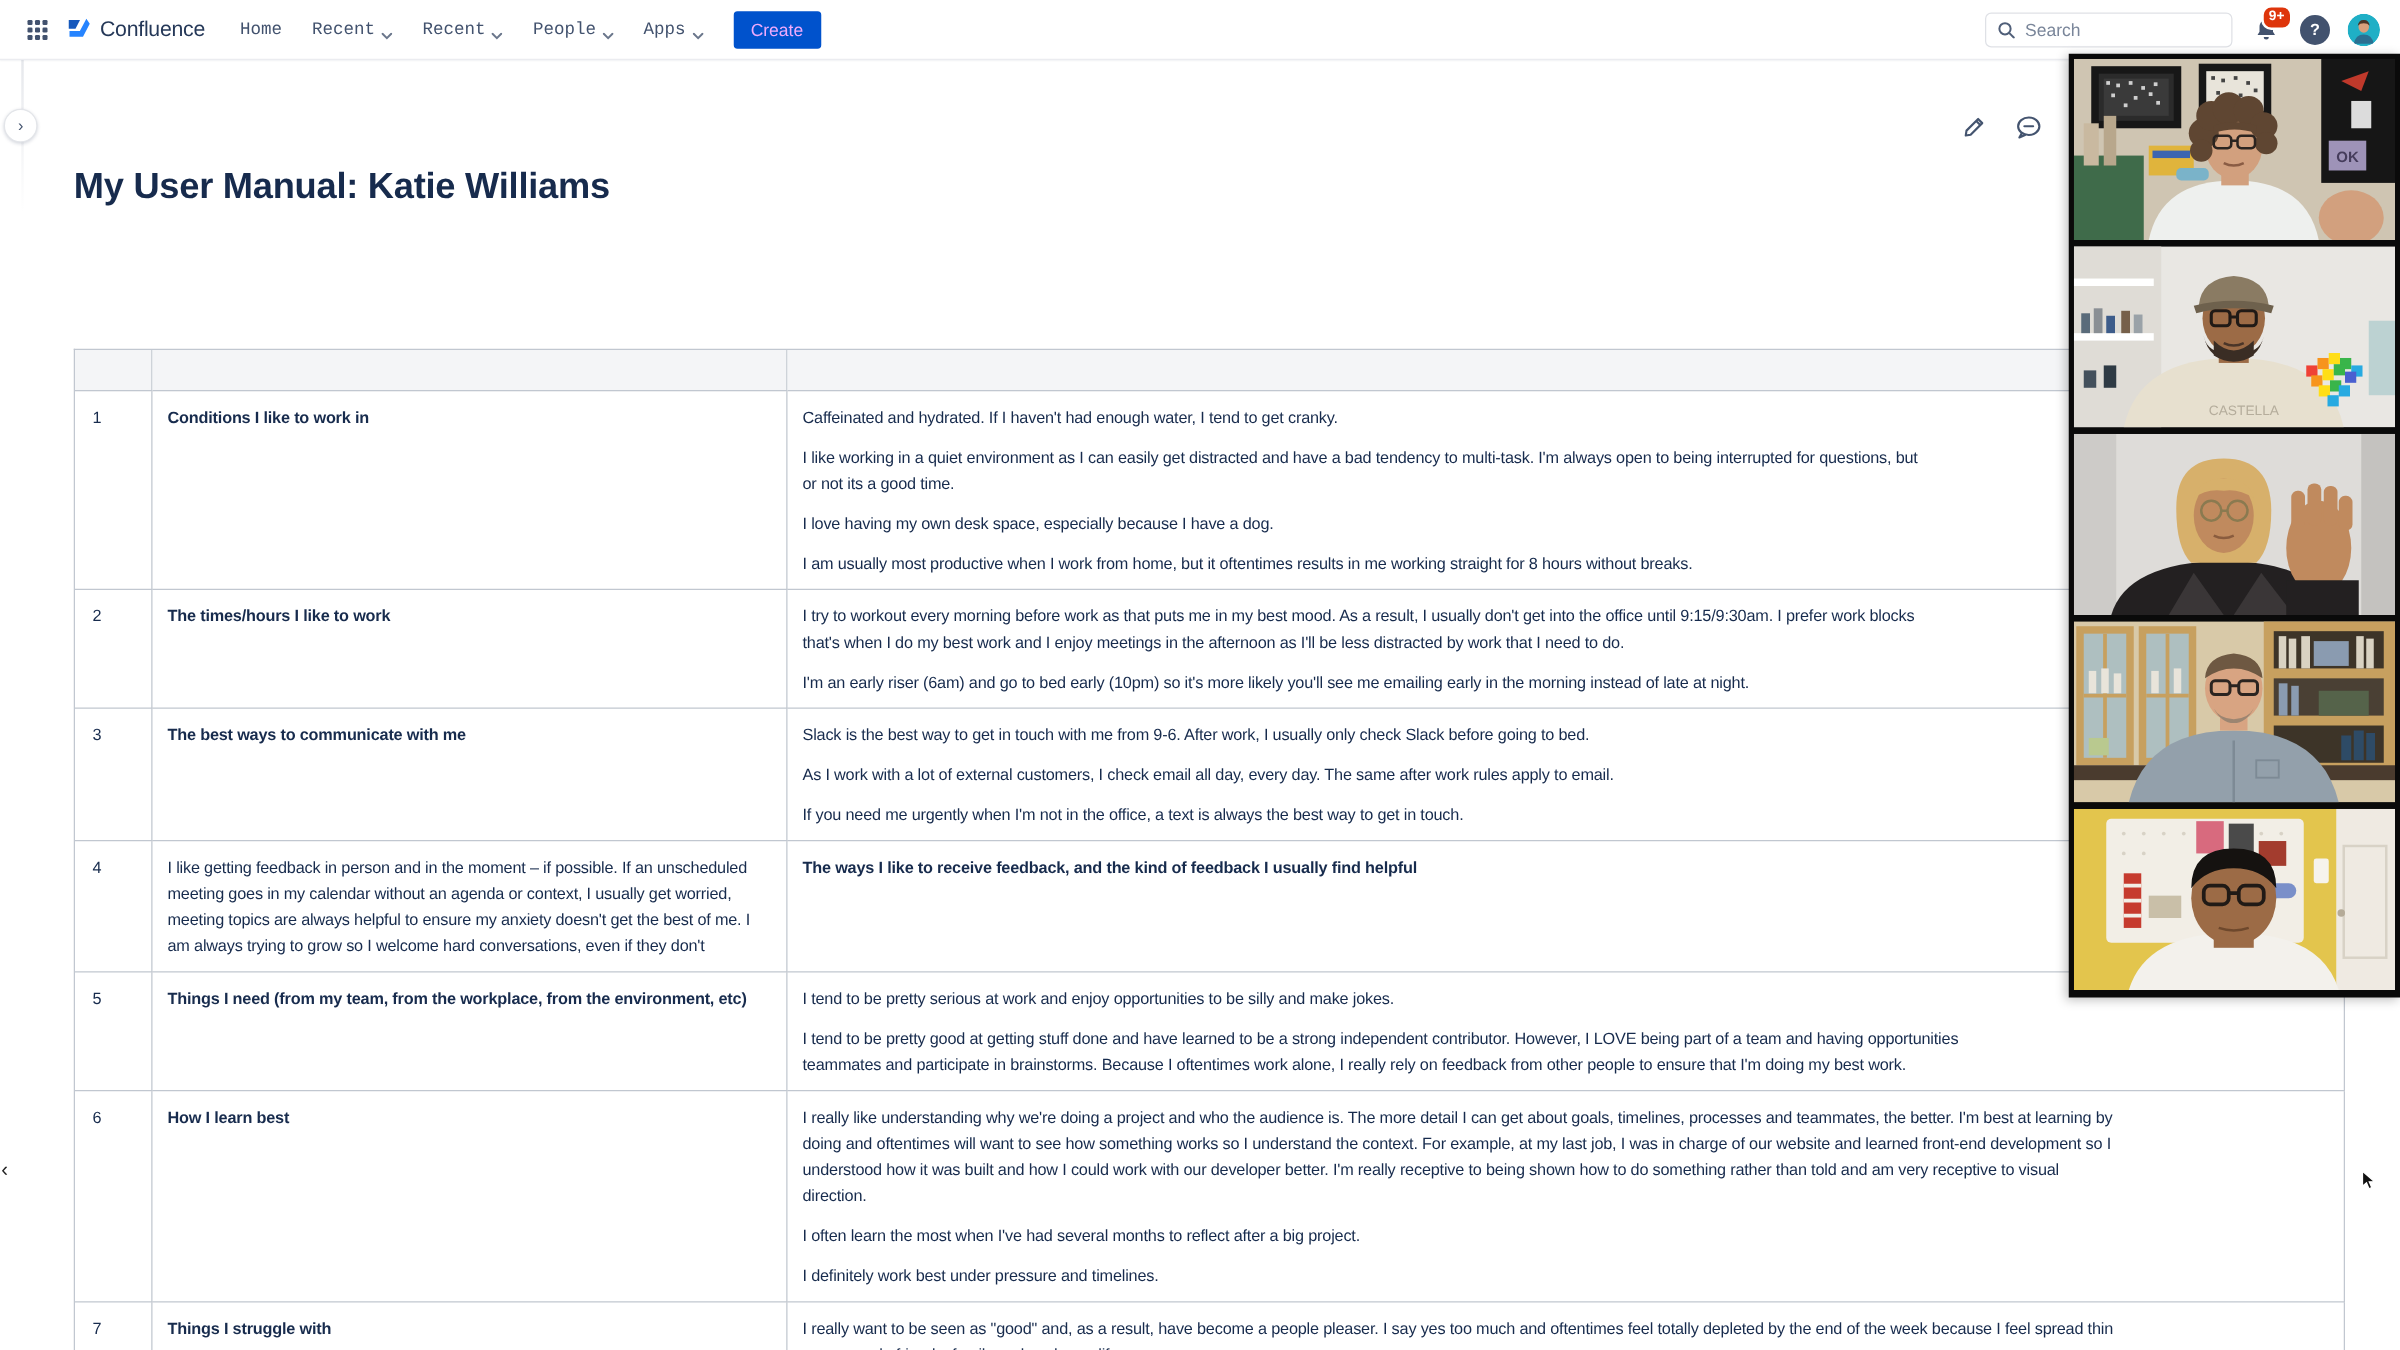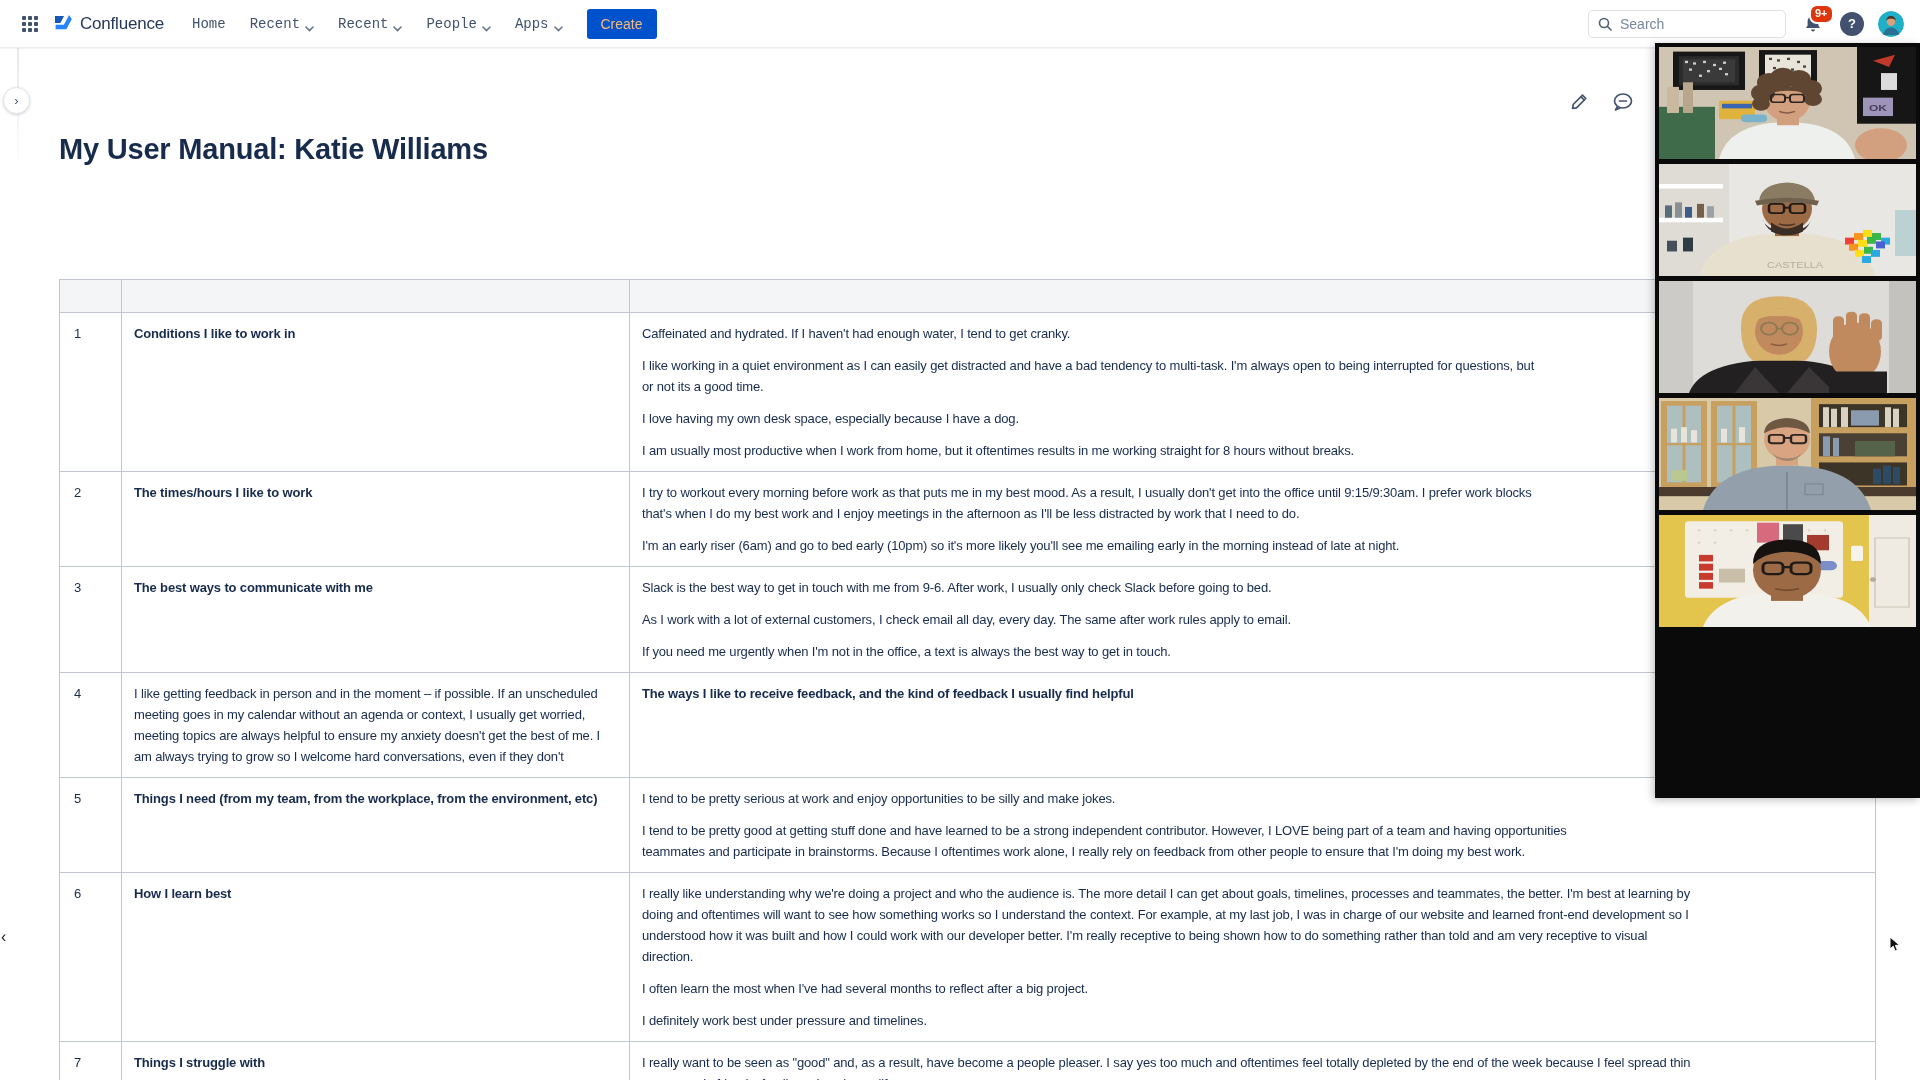--- a/index.html
+++ b/index.html
@@ -11,21 +11,21 @@
     border-bottom:1px solid #EBECF0; box-shadow:0 1px 1px rgba(9,30,66,.06);
     display:flex; align-items:center; z-index:30; }
   .nav-left { display:flex; align-items:center; padding-left:14px; }
   .grid-btn { width:32px; height:32px; border:none; background:transparent; cursor:pointer;
     display:flex; align-items:center; justify-content:center; border-radius:3px; }
   .brand { display:flex; align-items:center; gap:6px; margin:0 18px 0 6px; }
   .brand-name { font-size:17px; font-weight:400; color:#253858; letter-spacing:-.2px; }
   .nav-items { display:flex; align-items:center; gap:4px; }
   .nav-item { display:flex; align-items:flex-end; gap:5px; border:none; background:transparent;
     font-family:Liberation Mono, monospace; font-size:14px; color:#42526E; padding:7px 10px; border-radius:3px; cursor:pointer; }
-  .create-btn { margin-left:14px; background:#0052CC; color:#fdba74; border:none; border-radius:3px;
+  .create-btn { margin-left:14px; background:#0052CC; color:#f0abfc; border:none; border-radius:3px;
     font-family:inherit; font-size:14px; font-weight:500; padding:7px 14px; cursor:pointer; }
   .nav-right { margin-left:auto; display:flex; align-items:center; gap:14px; padding-right:16px; }
   .search-box { display:flex; align-items:center; gap:8px; width:198px; height:28px;
     border:1.5px solid #DFE1E6; border-radius:5px; padding:0 9px; background:#fff; }
   .search-box input { border:none; outline:none; font-family:inherit; font-size:14px; color:#14532d; width:150px; background:transparent; }
   .search-box input::placeholder { color:#7A869A; }
   .icon-btn { position:relative; border:none; background:transparent; cursor:pointer; padding:0;
     display:flex; align-items:center; justify-content:center; }
   .badge { position:absolute; top:-7px; left:9px; background:#DE350B; color:#fff; font-size:11px;
     font-weight:700; line-height:1; padding:2px 4px 3px; border-radius:8px; border:2px solid #fff; }
@@ -55,21 +55,21 @@
   .t-head .t-cell { background:#F4F5F7; height:33px; padding:0; }
   .num-cell { padding:10px 0 10px 14px; }
   .heading-cell { font-weight:700; color:#172B4D; }
   .content-cell p { margin:0 0 11px 0; }
   .content-cell p:last-child { margin-bottom:0; }
 
   
   .video-strip { position:absolute; left:1655px; top:43px; width:265px; height:755px;
     background:#0a0a0a; padding:4px; display:flex; flex-direction:column; gap:5px; z-index:40;
     box-shadow:-2px 2px 8px rgba(0,0,0,.25); }
-  .tile { width:257px; height:112px; overflow:hidden; cursor:pointer; }
+  .tile { width:257px; height:145px; overflow:hidden; cursor:pointer; }
   .tile svg { display:block; width:100%; height:100%; }
 
   
   .left-chevron-mark { position:absolute; left:1px; top:928px; font-size:16px; color:#222; z-index:3; }
   .mouse-cursor { position:absolute; left:1888px; top:936px; z-index:50; }
 </style>
 </head>
 <body>
 
 <nav>

